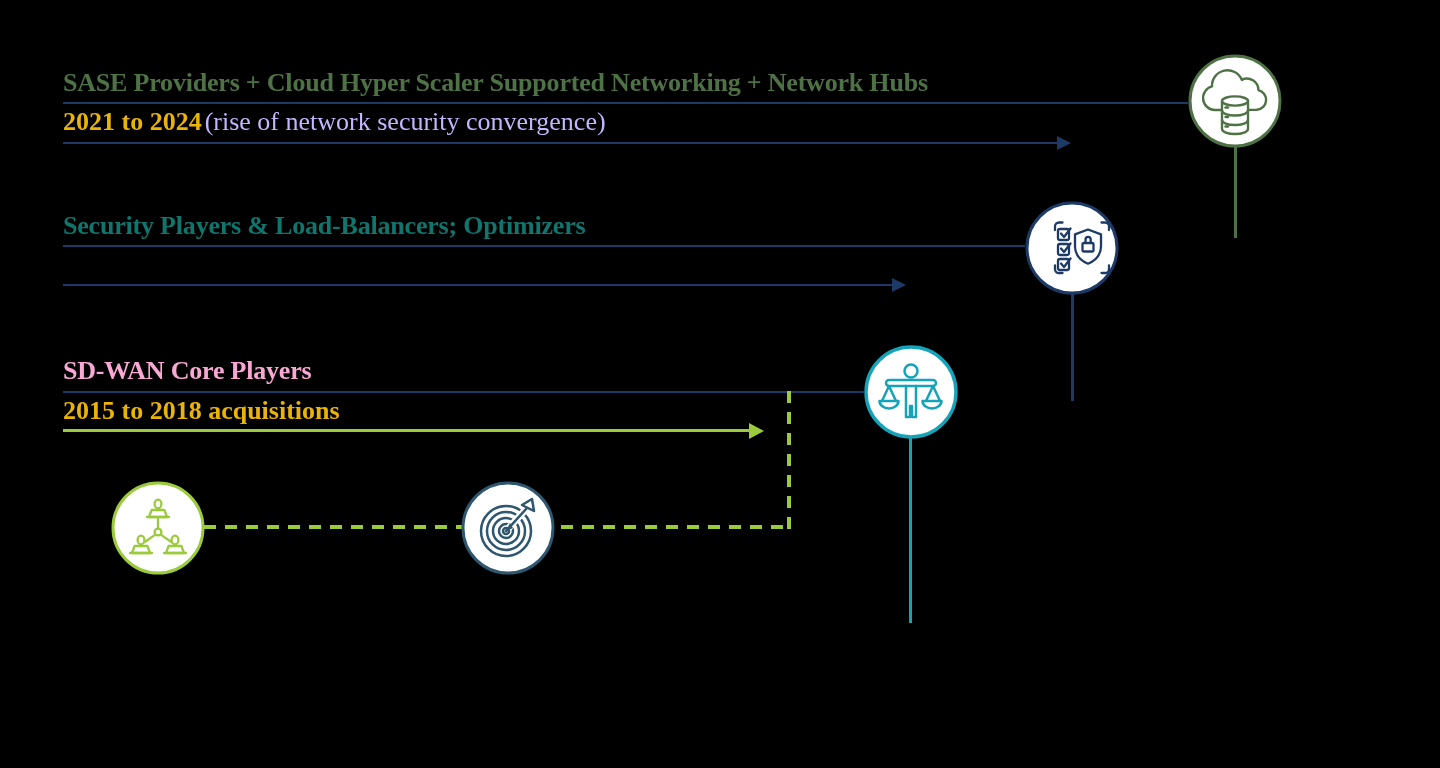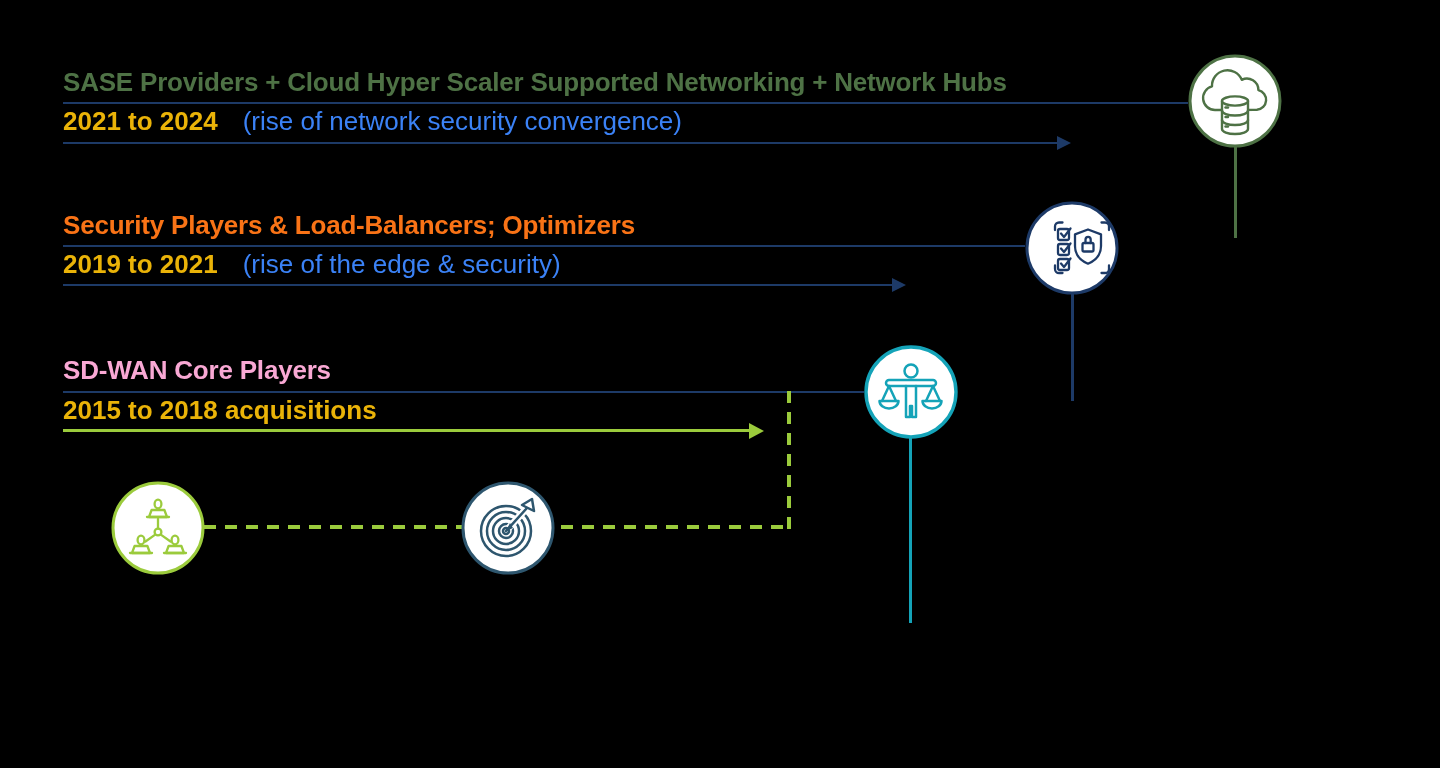--- a/index.html
+++ b/index.html
@@ -1,26 +1,26 @@
 <!DOCTYPE html>
 <html><head>
 <meta charset="utf-8">
 <style>
   html,body{margin:0;padding:0;background:#000;}
   .canvas{
     position:relative;width:1440px;height:768px;background:#000000;
-    font-family:Liberation Sans, sans-serif;overflow:hidden;
+    font-family:Liberation Serif, serif;overflow:hidden;
   }
   .heading{position:absolute;font-size:26px;font-weight:700;line-height:1.05;letter-spacing:-0.2px;white-space:nowrap;}
   .h-olive{color:#4e7245;}
-  .h-navy{color:#f97316;}
+  .h-navy{color:#0f766e;}
   .h-teal{color:#f9a8d4;}
   .periodline{position:absolute;font-size:26px;line-height:1.05;white-space:nowrap;color:#12294e;}
   .period{font-weight:700;color:#eab308;}
-  .note{font-weight:400;color:#3b82f6;margin-left:25px;}
+  .note{font-weight:400;color:#c4b5fd;margin-left:3px;}
   .rule{position:absolute;height:2px;background:#1d3a67;}
   .arrowhead{position:absolute;width:0;height:0;border-top:7px solid transparent;border-bottom:7px solid transparent;border-left:14px solid #1d3a67;}
   .green-rule{position:absolute;height:3px;background:#9bcb3c;}
   .green-head{position:absolute;width:0;height:0;border-top:8px solid transparent;border-bottom:8px solid transparent;border-left:15px solid #9bcb3c;}
   .stem{position:absolute;width:3px;}
   .stem-olive{background:#4e7245;}
   .stem-navy{background:#1d3a67;}
   .stem-teal{background:#14a3b8;}
   .dash-h{position:absolute;height:4px;background:repeating-linear-gradient(90deg,#9bcb3c 0 12px,transparent 12px 21px);}
   .dash-v{position:absolute;width:4px;background:repeating-linear-gradient(180deg,#9bcb3c 0 12px,transparent 12px 21px);}
@@ -49,23 +49,20 @@
 
   <div class="dash-h" style="left:204px;top:525px;width:585px;"></div>
   <div class="dash-v" style="left:787px;top:391px;height:138px;"></div>
 
   <div class="heading h-olive" style="left:63px;top:69px;">SASE Providers + Cloud Hyper Scaler Supported Networking + Network Hubs</div>
   <div class="periodline" style="left:63px;top:108px;">
     <span class="period">2021 to 2024</span><span class="note">(rise of network security convergence)</span>
   </div>
 
   <div class="heading h-navy" style="left:63px;top:212px;">Security Players &amp; Load-Balancers; Optimizers</div>
-  <div class="periodline" style="left:63px;top:251px;">
-    <span class="period">2019 to 2021</span><span class="note">(rise of the edge &amp; security)</span>
-  </div>
 
   <div class="heading h-teal" style="left:63px;top:357px;">SD-WAN Core Players</div>
   <div class="periodline" style="left:63px;top:397px;">
     <span class="period">2015 to 2018 acquisitions</span>
   </div>
 
   <div class="icon" style="left:1187px;top:53px;">
     <svg width="96" height="96" viewBox="0 0 96 96">
       <circle cx="48" cy="48" r="45" fill="#ffffff" stroke="#4e7245" stroke-width="3"></circle>
       <g stroke="#4e7245" stroke-width="2.4" fill="none" stroke-linecap="round" stroke-linejoin="round">

